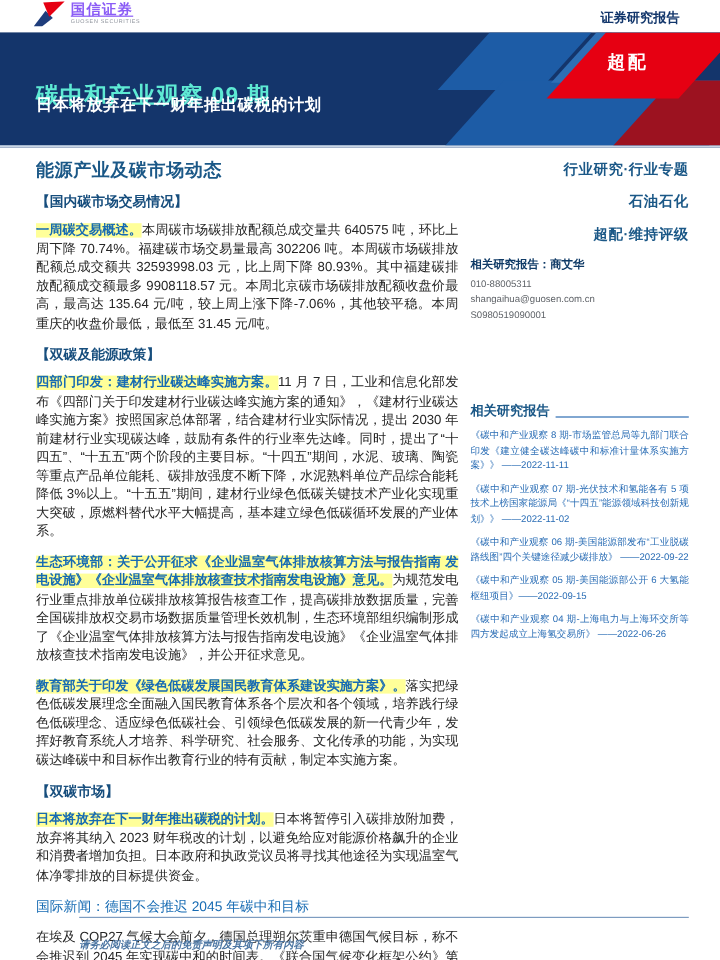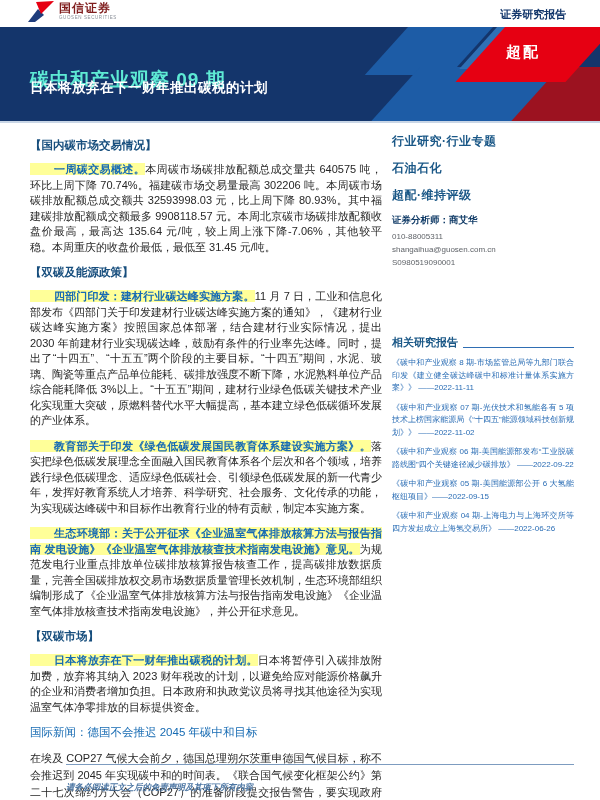--- a/index.html
+++ b/index.html
@@ -2,21 +2,21 @@
 <html><head>
 <meta charset="utf-8">
 <style>
   * { margin:0; padding:0; box-sizing:border-box; }
   html,body { width:600px; background:#fff; font-family:"Liberation Sans","DejaVu Sans",sans-serif; }
   .page { position:relative; width:600px; height:800px; background:#fff; overflow:hidden; }
 
   
   .topbar { position:absolute; top:0; left:0; right:0; height:27px; background:#fff; }
   .logo-wrap { position:absolute; left:28px; top:1px; display:flex; align-items:center; gap:5px; }
-  .logo-text-cn { font-size:12px; font-weight:bold; color:#7f1d1d; letter-spacing:1px; line-height:12px; }
+  .logo-text-cn { font-size:12px; font-weight:bold; color:#8b5cf6; letter-spacing:1px; line-height:12px;text-decoration:underline; }
   .logo-text-en { font-size:4.5px; color:#8a8f98; letter-spacing:0.6px; line-height:7px; }
   .topbar-right { position:absolute; right:26px; top:7px; display:flex; align-items:center; gap:8px;
                   font-size:11px; font-weight:bold; color:#12366b;flex-direction:column; }
   .topbar-sep { color:#9fb0c6; font-weight:normal; }
 
   
   .banner { position:absolute; top:27px; left:0; width:600px; height:96px; background:#14356b; overflow:hidden; border-bottom:2px solid #c9d6e6; }
   .deco { position:absolute; transform-origin:0 0; }
   .deco1 { top:0; left:408px; width:85px; height:48px; background:#1d5ca6; transform:skewX(-42deg); }
   .deco2 { top:40px; left:420px; width:220px; height:90px; background:#1d5ca6; transform:skewX(-42deg); }
@@ -31,24 +31,24 @@
   
   .content { position:absolute; top:133px; left:30px; right:26px; display:flex; }
   .left-col { width:352px; }
   .right-col { width:182px; margin-left:10px; }
 
   .section-title { color:#1b5887; font-size:15px; font-weight:bold; letter-spacing:0.5px; margin-bottom:9px; }
   .bracket { color:#174e7d; font-size:11.5px; font-weight:bold; margin:5px 0 9px 0; }
   .blue-head { color:#176bb3; font-size:11.5px; font-weight:normal; margin:4px 0 10px 0; }
   .para { font-size:11px; line-height:15.5px; color:#262626; text-align:justify; margin-bottom:10px; }
   .para.roomy { line-height:17px; }
-  .lead { color:#176bb3; font-weight:bold; background:#ffff99;padding-left:24px; }
+  .lead { color:#176bb3; font-weight:bold; background:#ffff99; }
 
   
-  .sb-cat, .sb-ind, .sb-rating { color:#1b5887; font-size:12px; font-weight:bold; margin-bottom:10px; letter-spacing:0.5px; }
+  .sb-cat, .sb-ind, .sb-rating { color:#1b5887; font-size:12px; font-weight:bold; margin-bottom:10px; letter-spacing:0.5px;text-align:right; }
   .sb-analyst { margin-top:6px; font-size:9.5px; font-weight:bold; color:#0f3a66; margin-bottom:3px; }
   .sb-contact { font-size:8px; color:#5f6368; line-height:13px; }
   .related { margin-top:66px; }
   .related-head { display:flex; align-items:flex-end; margin-bottom:7px; }
   .related-label { color:#1b5887; font-size:11px; font-weight:bold; white-space:nowrap; }
   .related-rule { flex:1; border-bottom:1.5px solid #2f6eb3; margin:0 0 2px 5px; }
   .report { font-size:8px; line-height:12.5px; color:#2a6db5; text-align:justify; margin-bottom:7px; cursor:pointer; }
 
   
   .footer { position:absolute; left:30px; right:26px; top:764px; border-top:1px solid #7d9cc0; padding-top:17px;margin-left:36px; }
@@ -85,40 +85,41 @@
     <div class="badge-red">
       <span>超配</span>
     </div>
     <div class="banner-title">碳中和产业观察 09 期</div>
     <div class="banner-subtitle">日本将放弃在下一财年推出碳税的计划</div>
   </div>
 
   <div class="content">
 
     <div class="left-col">
+      <div class="section-title">能源产业及碳市场动态</div>
       <div>
           <h3 class="bracket">【国内碳市场交易情况】</h3>
           <p class="para"><span class="lead">一周碳交易概述。</span>本周碳市场碳排放配额总成交量共 640575 吨，环比上周下降 70.74%。福建碳市场交易量最高 302206 吨。本周碳市场碳排放配额总成交额共 32593998.03 元，比上周下降 80.93%。其中福建碳排放配额成交额最多 9908118.57 元。本周北京碳市场碳排放配额收盘价最高，最高达 135.64 元/吨，较上周上涨下降-7.06%，其他较平稳。本周重庆的收盘价最低，最低至 31.45 元/吨。</p>
           <h3 class="bracket">【双碳及能源政策】</h3>
           <p class="para"><span class="lead">四部门印发：建材行业碳达峰实施方案。</span>11 月 7 日，工业和信息化部发布《四部门关于印发建材行业碳达峰实施方案的通知》，《建材行业碳达峰实施方案》按照国家总体部署，结合建材行业实际情况，提出 2030 年前建材行业实现碳达峰，鼓励有条件的行业率先达峰。同时，提出了“十四五”、“十五五”两个阶段的主要目标。“十四五”期间，水泥、玻璃、陶瓷等重点产品单位能耗、碳排放强度不断下降，水泥熟料单位产品综合能耗降低 3%以上。“十五五”期间，建材行业绿色低碳关键技术产业化实现重大突破，原燃料替代水平大幅提高，基本建立绿色低碳循环发展的产业体系。</p>
+          <p class="para"><span class="lead">生态环境部：关于公开征求《企业温室气体排放核算方法与报告指南 发电设施》《企业温室气体排放核查技术指南发电设施》意见。</span>为规范发电行业重点排放单位碳排放核算报告核查工作，提高碳排放数据质量，完善全国碳排放权交易市场数据质量管理长效机制，生态环境部组织编制形成了《企业温室气体排放核算方法与报告指南发电设施》《企业温室气体排放核查技术指南发电设施》，并公开征求意见。</p>
           <p class="para"><span class="lead">教育部关于印发《绿色低碳发展国民教育体系建设实施方案》。</span>落实把绿色低碳发展理念全面融入国民教育体系各个层次和各个领域，培养践行绿色低碳理念、适应绿色低碳社会、引领绿色低碳发展的新一代青少年，发挥好教育系统人才培养、科学研究、社会服务、文化传承的功能，为实现碳达峰碳中和目标作出教育行业的特有贡献，制定本实施方案。</p>
-          <p class="para"><span class="lead">生态环境部：关于公开征求《企业温室气体排放核算方法与报告指南 发电设施》《企业温室气体排放核查技术指南发电设施》意见。</span>为规范发电行业重点排放单位碳排放核算报告核查工作，提高碳排放数据质量，完善全国碳排放权交易市场数据质量管理长效机制，生态环境部组织编制形成了《企业温室气体排放核算方法与报告指南发电设施》《企业温室气体排放核查技术指南发电设施》，并公开征求意见。</p>
           <h3 class="bracket">【双碳市场】</h3>
           <p class="para"><span class="lead">日本将放弃在下一财年推出碳税的计划。</span>日本将暂停引入碳排放附加费，放弃将其纳入 2023 财年税改的计划，以避免给应对能源价格飙升的企业和消费者增加负担。日本政府和执政党议员将寻找其他途径为实现温室气体净零排放的目标提供资金。</p>
           <h3 class="blue-head">国际新闻：德国不会推迟 2045 年碳中和目标</h3>
           <p class="para roomy">在埃及 COP27 气候大会前夕，德国总理朔尔茨重申德国气候目标，称不会推迟到 2045 年实现碳中和的时间表。《联合国气候变化框架公约》第二十七次缔约方大会（COP27）的准备阶段提交报告警告，要实现政府既定目标，德国未来每年的减排数量必须增加一倍以上，其中工业部门需要增加 10 倍，交通部门需要增加 14 倍。</p>
         </div>
     </div>
 
     <div class="right-col">
       <div class="sb-cat">行业研究·行业专题</div>
       <div class="sb-ind">石油石化</div>
       <div class="sb-rating">超配·维持评级</div>
 
-      <div class="sb-analyst">证券分析师：商艾华</div>
+      <div class="sb-analyst">相关研究报告：商艾华</div>
       <div class="sb-contact">010-88005311</div>
       <div class="sb-contact">shangaihua@guosen.com.cn</div>
       <div class="sb-contact">S0980519090001</div>
 
       <div class="related">
         <div class="related-head">
           <span class="related-label">相关研究报告</span>
           <span class="related-rule"></span>
         </div>
         <div>

